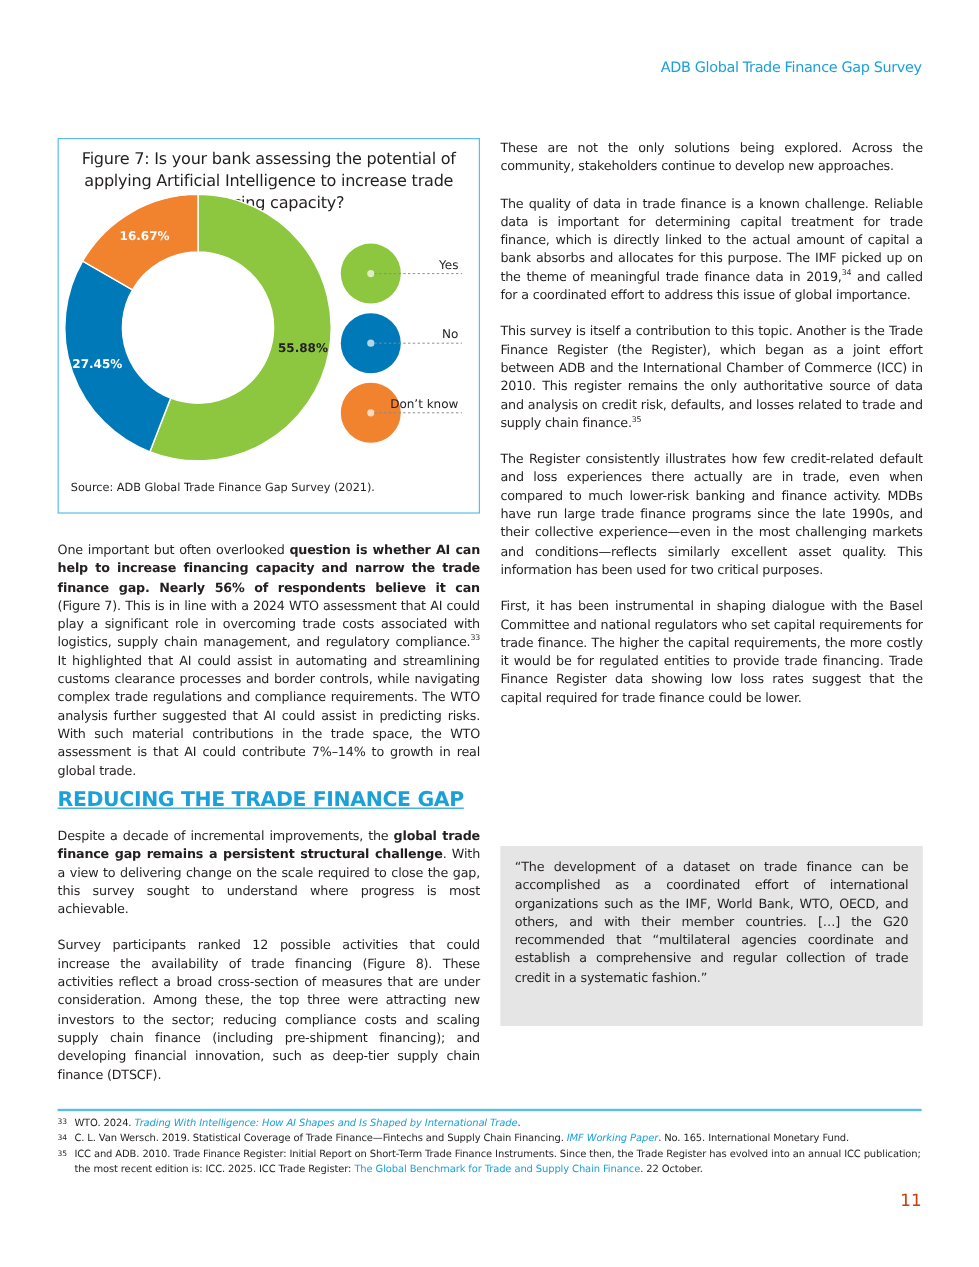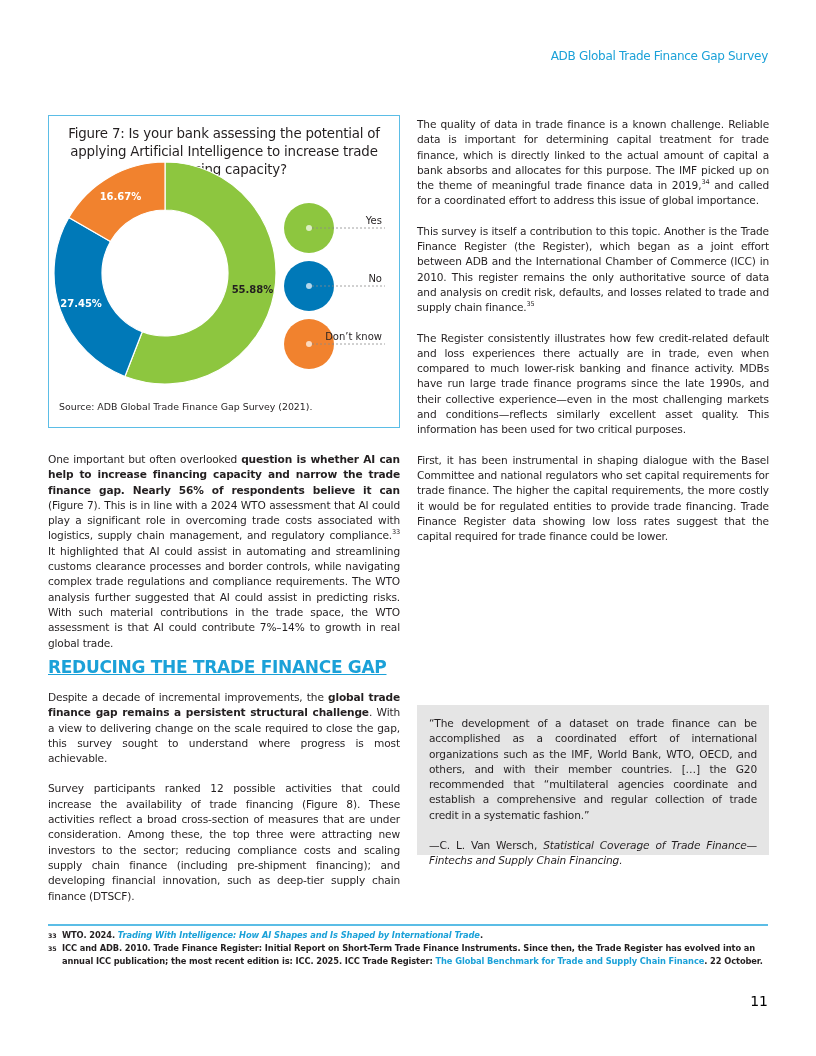--- a/index.html
+++ b/index.html
@@ -21,24 +21,24 @@
   sup { font-size: 6.5px; line-height: 0; vertical-align: super; }
   .section-heading { position: absolute; left: 48px; top: 657px; font-size: 17px; font-weight: bold;
                      color: #1ba1d8; letter-spacing: -0.3px; text-decoration: underline; }
   .left-col2 { left: 48px; top: 690px; width: 352px; }
   .sub-heading { font-size: 12.6px; font-weight: bold; margin: 0; line-height: 16px; letter-spacing: -0.2px; }
   .quote-box { position: absolute; left: 417px; top: 705px; width: 352px; height: 150px; background: #e5e5e5;
                box-sizing: border-box; padding: 11px 12px; font-size: 10.6px; line-height: 15.3px; text-align: justify; letter-spacing: -0.15px; }
   .quote-box p { margin: 0 0 15px 0; }
   .footer-rule { position: absolute; left: 48px; top: 924px; width: 720px; height: 2px; background: #5bbde6; }
   .footnotes { position: absolute; left: 48px; top: 929px; width: 730px; font-size: 8.3px; line-height: 13px; letter-spacing: -0.1px; }
-  .fn { position: relative; padding-left: 14px; font-weight: bold; }
+  .fn { position: relative; padding-left: 14px; }
   .fn .num { position: absolute; left: 0; top: 0; font-size: 6.3px; }
   .link { color: #1ba1d8; }
-  .page-number { position: absolute; right: 48px; top: 993px; font-size: 14px; color: #000000; }
+  .page-number { position: absolute; right: 48px; top: 993px; font-size: 14px; color: #c2410c; }
   i { font-style: italic; }
 </style>
 </head>
 <body>
 
 <div class="header-title">ADB Global Trade Finance Gap Survey</div>
 
 <div class="fig-box">
   <div class="fig-title">Figure 7: Is your bank assessing the potential of applying Artificial Intelligence to increase trade financing capacity?</div>
   <svg class="chart" id="chart" width="350" height="311">
@@ -69,31 +69,32 @@
 </div>
 
 <div class="section-heading">REDUCING THE TRADE FINANCE GAP</div>
 
 <div class="col left-col2">
   <p><span>Despite a decade of incremental improvements, the </span><b>global trade finance gap remains a persistent structural challenge</b><span>. With a view to delivering change on the scale required to close the gap, this survey sought to understand where progress is most achievable.</span></p>
   <p>Survey participants ranked 12 possible activities that could increase the availability of trade financing (Figure 8). These activities reflect a broad cross-section of measures that are under consideration. Among these, the top three were attracting new investors to the sector; reducing compliance costs and scaling supply chain finance (including pre-shipment financing); and developing financial innovation, such as deep-tier supply chain finance (DTSCF).</p>
 </div>
 
 <div class="col right-col">
+  <p>These are not the only solutions being explored. Across the community, stakeholders continue to develop new approaches.</p>
   <p><span>The quality of data in trade finance is a known challenge. Reliable data is important for determining capital treatment for trade finance, which is directly linked to the actual amount of capital a bank absorbs and allocates for this purpose. The IMF picked up on the theme of meaningful trade finance data in 2019,</span><sup>34</sup><span> and called for a coordinated effort to address this issue of global importance.</span></p>
   <p><span>This survey is itself a contribution to this topic. Another is the Trade Finance Register (the Register), which began as a joint effort between ADB and the International Chamber of Commerce (ICC) in 2010. This register remains the only authoritative source of data and analysis on credit risk, defaults, and losses related to trade and supply chain finance.</span><sup>35</sup></p>
   <p>The Register consistently illustrates how few credit-related default and loss experiences there actually are in trade, even when compared to much lower-risk banking and finance activity. MDBs have run large trade finance programs since the late 1990s, and their collective experience—even in the most challenging markets and conditions—reflects similarly excellent asset quality. This information has been used for two critical purposes.</p>
   <p>First, it has been instrumental in shaping dialogue with the Basel Committee and national regulators who set capital requirements for trade finance. The higher the capital requirements, the more costly it would be for regulated entities to provide trade financing. Trade Finance Register data showing low loss rates suggest that the capital required for trade finance could be lower.</p>
 </div>
 
 <div class="quote-box">
   <p>“The development of a dataset on trade finance can be accomplished as a coordinated effort of international organizations such as the IMF, World Bank, WTO, OECD, and others, and with their member countries. […] the G20 recommended that “multilateral agencies coordinate and establish a comprehensive and regular collection of trade credit in a systematic fashion.”</p>
-  <p><span>—C. L. Van Wersch, </span><i>Statistical Coverage of Trade Finance—Fintechs and Supply Chain Financing.</i></p>
 </div>
 
 <div class="footer-rule"></div>
 
 <div class="footnotes">
   <div class="fn"><span class="num">33</span><span>WTO. 2024. </span><i class="link">Trading With Intelligence: How AI Shapes and Is Shaped by International Trade</i><span>.</span></div>
+  <div class="fn"><span class="num">34</span><span>C. L. Van Wersch. 2019. Statistical Coverage of Trade Finance—Fintechs and Supply Chain Financing. </span><i class="link">IMF Working Paper</i><span>. No. 165. International Monetary Fund.</span></div>
   <div class="fn"><span class="num">35</span><span>ICC and ADB. 2010. Trade Finance Register: Initial Report on Short-Term Trade Finance Instruments. Since then, the Trade Register has evolved into an annual ICC publication; the most recent edition is: ICC. 2025. ICC Trade Register: </span><span class="link">The Global Benchmark for Trade and Supply Chain Finance</span><span>. 22 October.</span></div>
 </div>
 
 <div class="page-number">11</div>
 
 </body></html>

